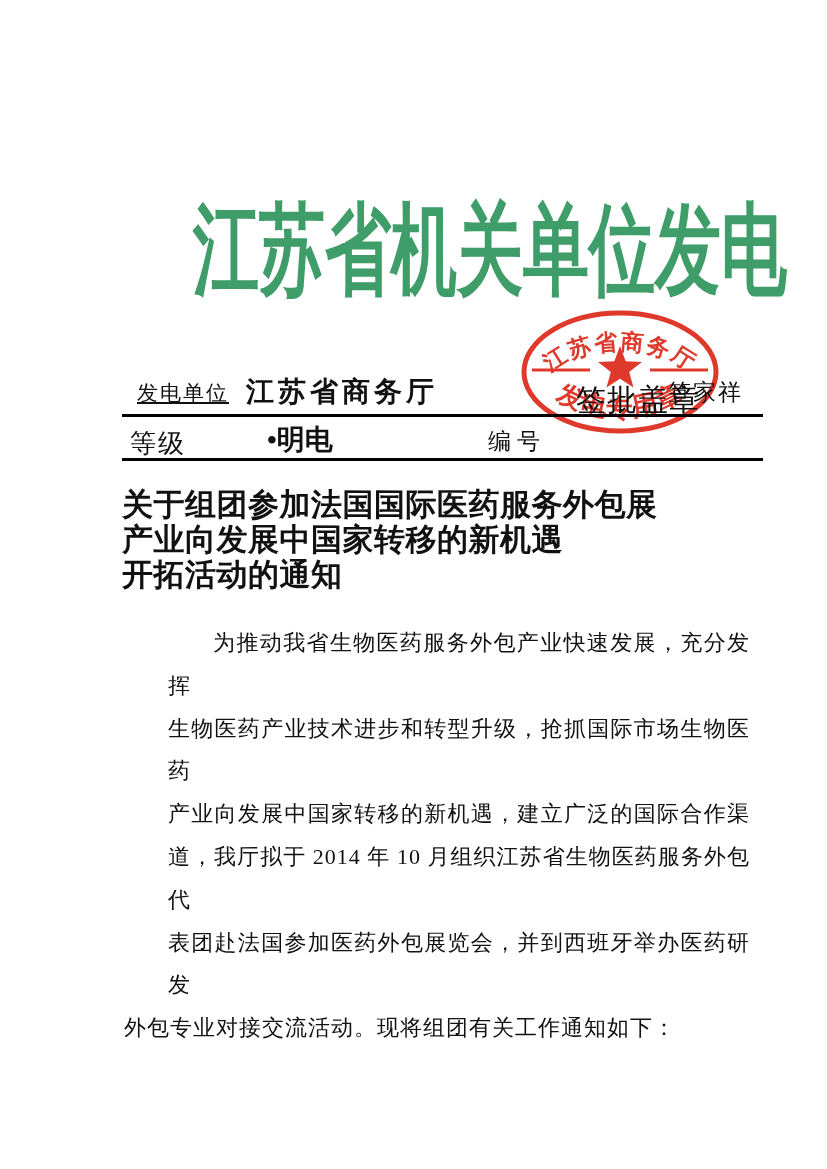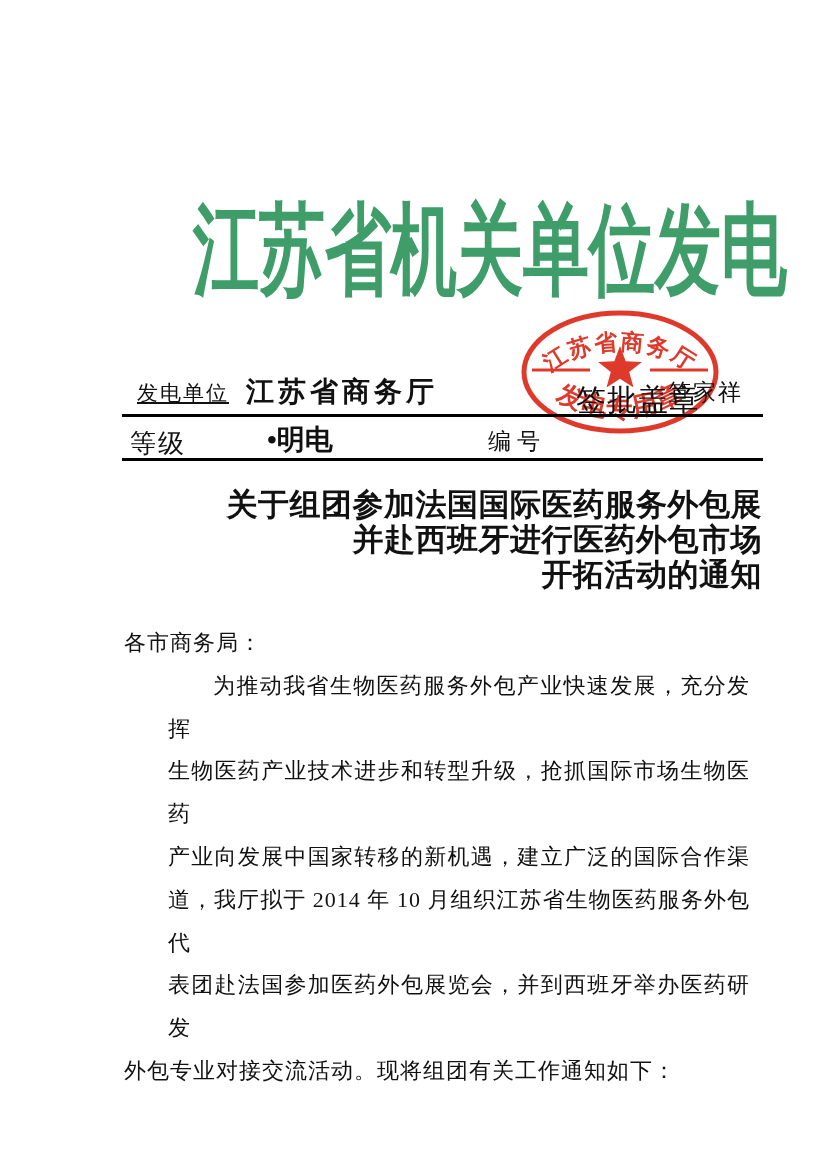--- a/index.html
+++ b/index.html
@@ -64,21 +64,21 @@
   }
   .rule-top    { top: 414px; }
   .rule-bottom { top: 458px; }
 
   
   .doc-title {
     position: absolute;
     top: 487px;
     left: 122px;
     width: 640px;
-    text-align: right;
+    text-align: left;
     font-size: 31px;
     font-weight: bold;
     line-height: 35px;
     letter-spacing: 0.5px;
   }
 
   
   .body-text {
     position: absolute;
     top: 622px;
@@ -124,26 +124,25 @@
   <div class="rule rule-top"></div>
 
   <span class="meta-item m-grade-label">等级</span>
   <span class="meta-item m-grade-value">•明电</span>
   <span class="meta-item m-number-label">编号</span>
 
   <div class="rule rule-bottom"></div>
 
   <div class="doc-title">
     <div>关于组团参加法国国际医药服务外包展</div>
-    <div>并赴西班牙进行医药外包市场</div>
+    <div>产业向发展中国家转移的新机遇</div>
     <div>开拓活动的通知</div>
   </div>
 
   <div class="body-text">
-    <div class="bline">各市商务局：</div>
     <div class="bline ind jf">为推动我省生物医药服务外包产业快速发展，充分发挥</div>
     <div class="bline jf">生物医药产业技术进步和转型升级，抢抓国际市场生物医药</div>
     <div class="bline jf">产业向发展中国家转移的新机遇，建立广泛的国际合作渠</div>
     <div class="bline jf">道，我厅拟于 2014 年 10 月组织江苏省生物医药服务外包代</div>
     <div class="bline jf">表团赴法国参加医药外包展览会，并到西班牙举办医药研发</div>
     <div class="bline">外包专业对接交流活动。现将组团有关工作通知如下：</div>
 
   </div>
 
 </div>

